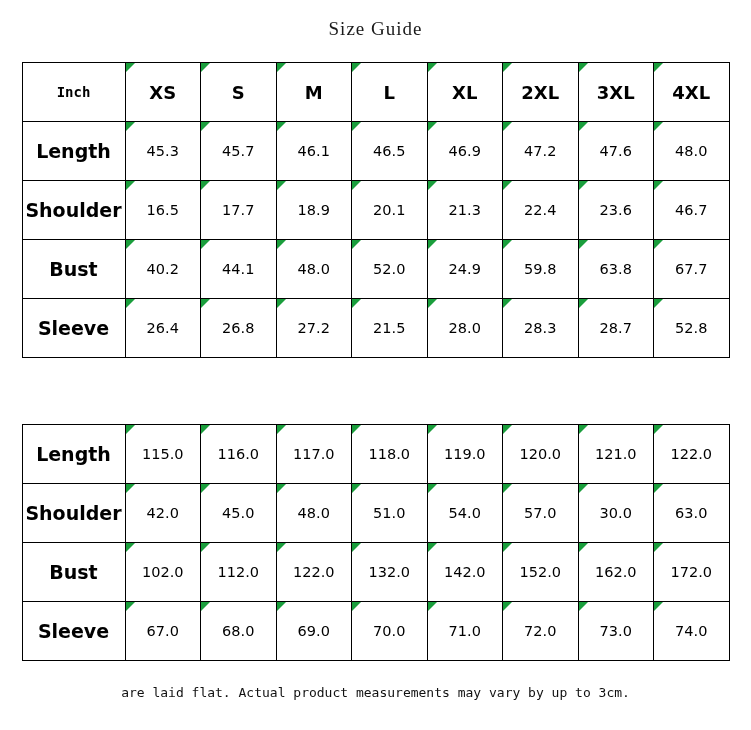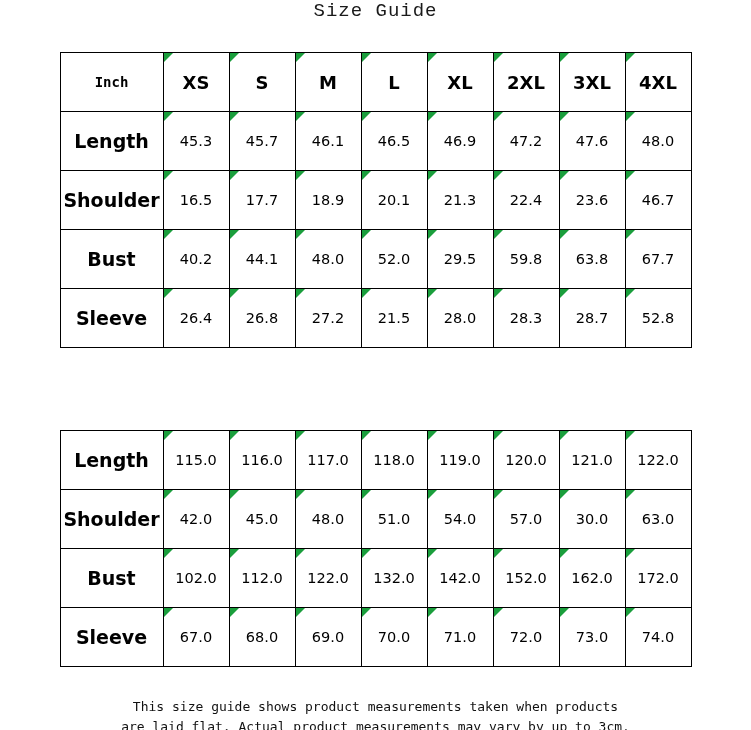--- a/index.html
+++ b/index.html
@@ -15,29 +15,30 @@
     overflow: hidden;
   }
   .page {
     position: relative;
     width: 751px;
     height: 730px;
     box-sizing: border-box;
   }
   .title {
     text-align: center;
-    font-family: Liberation Mono, monospace;
+    font-family: Liberation Serif, serif;
     font-size: 19px;
     letter-spacing: 1px;
     color: #1a1a1a;
+    padding-top: 18px;
     padding-bottom: 14px;
   }
   table.size-table {
-    width: 632px;
-    margin: 16px auto;
+    width: 708px;
+    margin: 8px auto;
     border-collapse: collapse;
     table-layout: fixed;
   }
   table.size-table td {
     border: 1px solid #000000;
     height: 56px;
     text-align: center;
     vertical-align: middle;
     font-family: "DejaVu Sans", sans-serif;
     font-size: 14.5px;
@@ -124,21 +125,21 @@
         <td class="mark">22.4</td>
         <td class="mark">23.6</td>
         <td class="mark">46.7</td>
       </tr>
       <tr>
         <td class="col-label rowhead">Bust</td>
         <td class="mark">40.2</td>
         <td class="mark">44.1</td>
         <td class="mark">48.0</td>
         <td class="mark">52.0</td>
-        <td class="mark">29.5</td>
+        <td class="mark">24.9</td>
         <td class="mark">59.8</td>
         <td class="mark">63.8</td>
         <td class="mark">67.7</td>
       </tr>
       <tr>
         <td class="col-label rowhead">Sleeve</td>
         <td class="mark">26.4</td>
         <td class="mark">26.8</td>
         <td class="mark">27.2</td>
         <td class="mark">21.5</td>
@@ -195,17 +196,16 @@
         <td class="mark">70.0</td>
         <td class="mark">71.0</td>
         <td class="mark">72.0</td>
         <td class="mark">73.0</td>
         <td class="mark">74.0</td>
       </tr>
     </tbody>
   </table>
 
   <div class="footnote">
-    <div>This size guide shows product measurements taken when products</div>
     <div>are laid flat. Actual product measurements may vary by up to 3cm.</div>
   </div>
 
 </div>
 
 </body></html>

